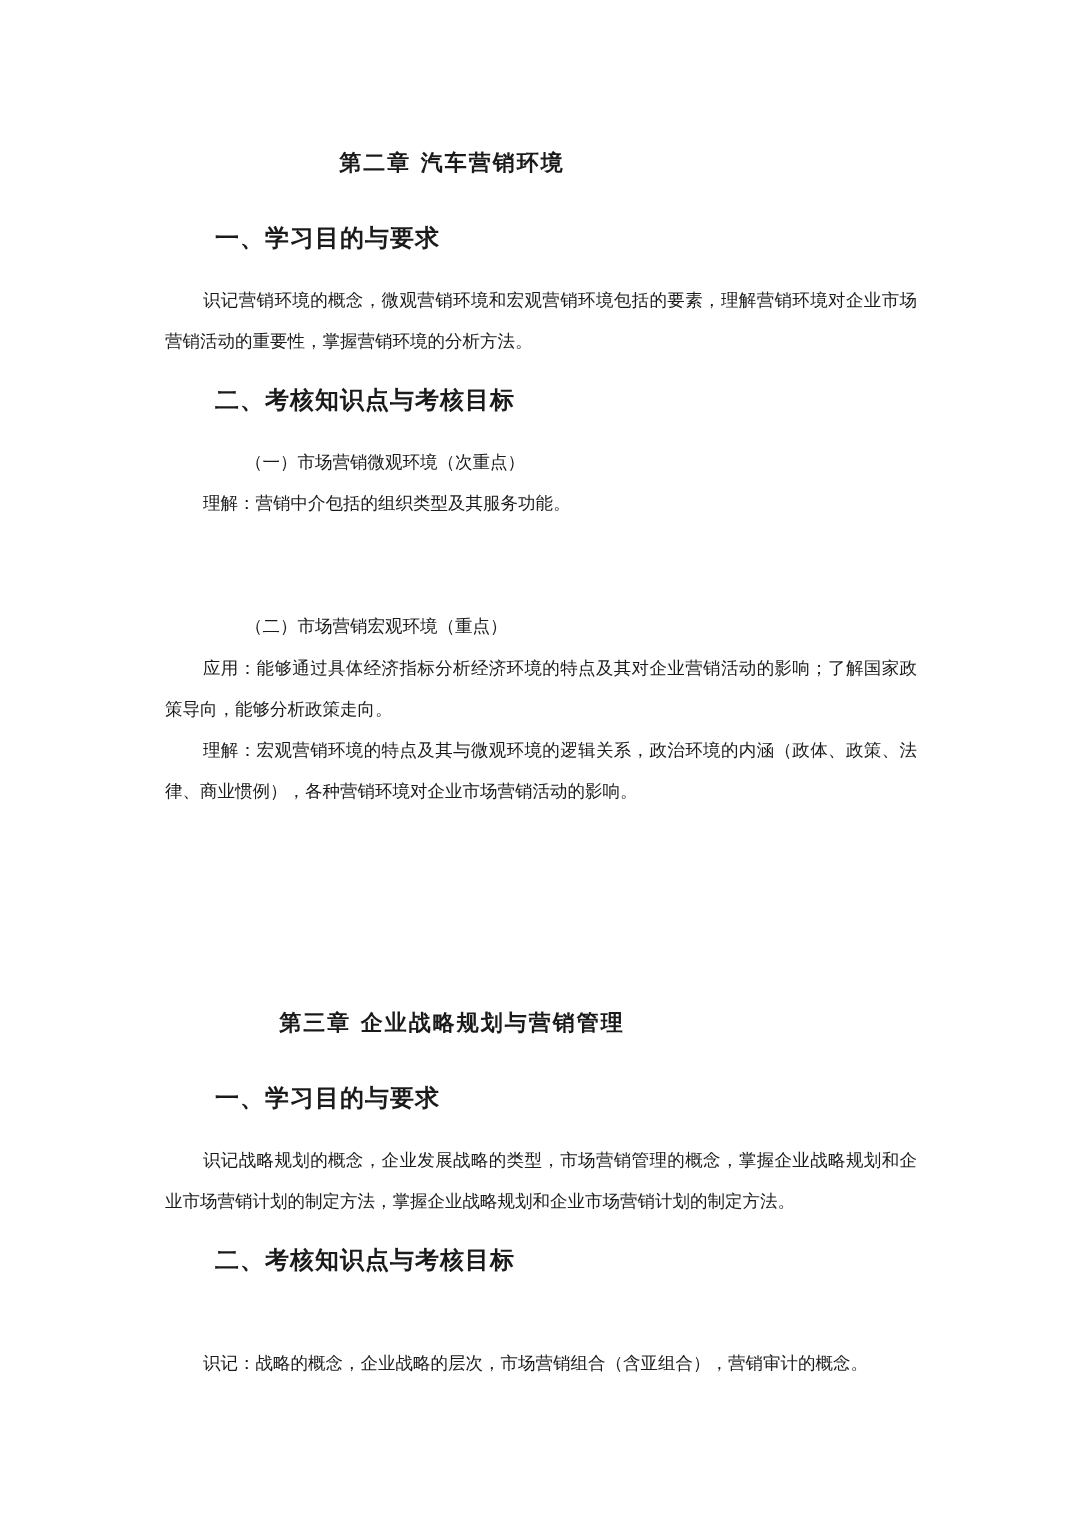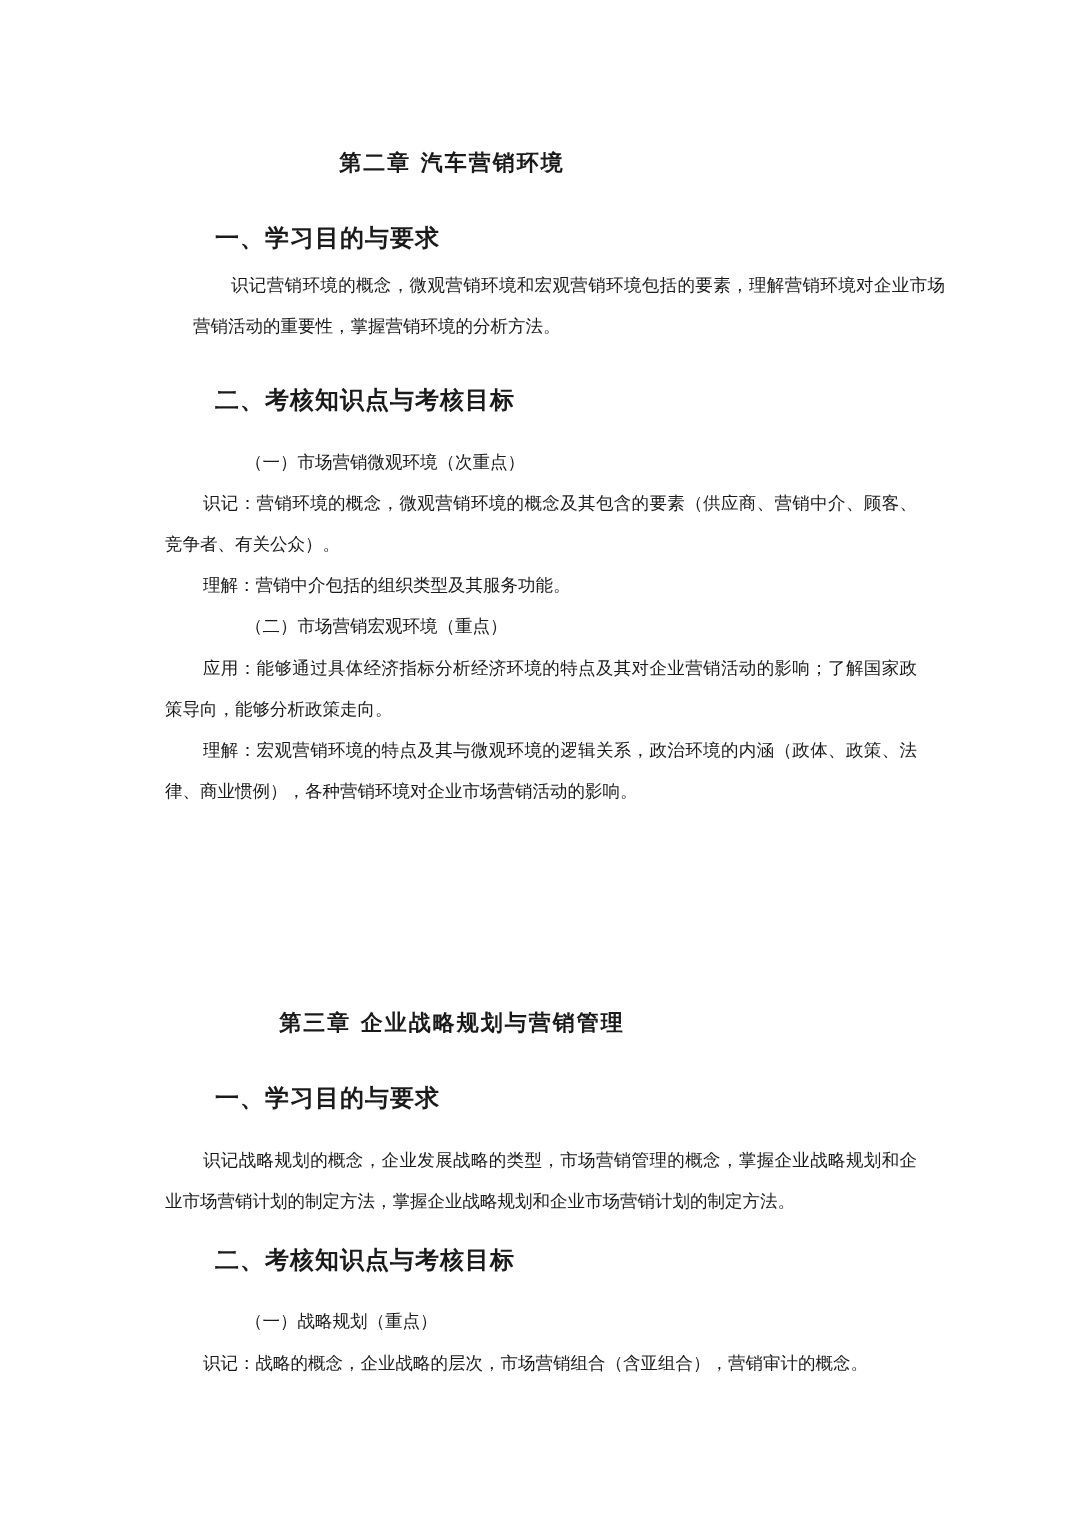--- a/index.html
+++ b/index.html
@@ -41,45 +41,43 @@
   </style>
 </head>
 <body>
 
 <div class="page">
 
   <div class="chapter-title" style="top:148px;">第二章  汽车营销环境</div>
 
   <div class="section-heading" style="top:222px;">一、学习目的与要求</div>
 
-  <div class="para" style="top:265px;margin-left:28px;">识记营销环境的概念，微观营销环境和宏观营销环境包括的要素，理解营销环境对企业市场营销活动的重要性，掌握营销环境的分析方法。</div>
+  <div class="para" style="top:280px;">识记营销环境的概念，微观营销环境和宏观营销环境包括的要素，理解营销环境对企业市场营销活动的重要性，掌握营销环境的分析方法。</div>
 
   <div class="section-heading" style="top:384px;">二、考核知识点与考核目标</div>
 
   <div class="line" style="top:442px;">（一）市场营销微观环境（次重点）</div>
 
   <div class="block" style="top:483px;">
-    <p>识记：营销环境的概念，微观营销环境的概念及其包含的要素（供应商、营销中介、顾客、竞争者、有关公众）。</p>
     <p>理解：营销中介包括的组织类型及其服务功能。</p>
   </div>
 
   <div class="line" style="top:606px;">（二）市场营销宏观环境（重点）</div>
 
   <div class="block" style="top:648px;">
     <p>应用：能够通过具体经济指标分析经济环境的特点及其对企业营销活动的影响；了解国家政策导向，能够分析政策走向。</p>
     <p>理解：宏观营销环境的特点及其与微观环境的逻辑关系，政治环境的内涵（政体、政策、法律、商业惯例），各种营销环境对企业市场营销活动的影响。</p>
   </div>
 
   <div class="chapter-title" style="top:1008px;">第三章  企业战略规划与营销管理</div>
 
   <div class="section-heading" style="top:1082px;">一、学习目的与要求</div>
 
   <div class="para" style="top:1140px;">识记战略规划的概念，企业发展战略的类型，市场营销管理的概念，掌握企业战略规划和企业市场营销计划的制定方法，掌握企业战略规划和企业市场营销计划的制定方法。</div>
 
   <div class="section-heading" style="top:1244px;">二、考核知识点与考核目标</div>
 
-  <div class="line" style="top:1301px;">（一）战略规划（重点）</div>
 
   <div class="block" style="top:1343px;">
     <p>识记：战略的概念，企业战略的层次，市场营销组合（含亚组合），营销审计的概念。</p>
   </div>
 
 </div>
 
 </body></html>

